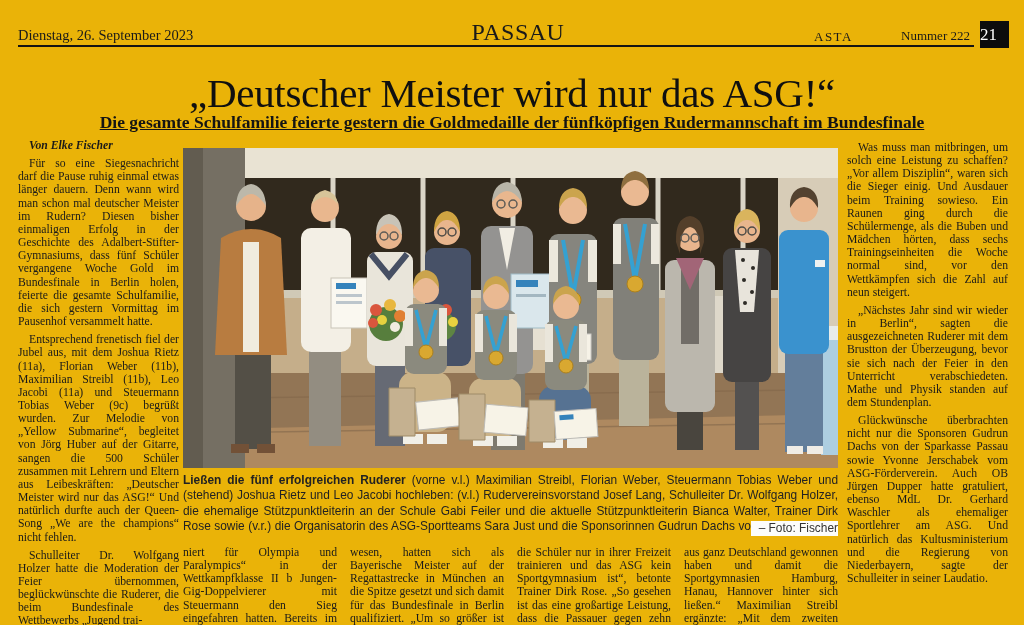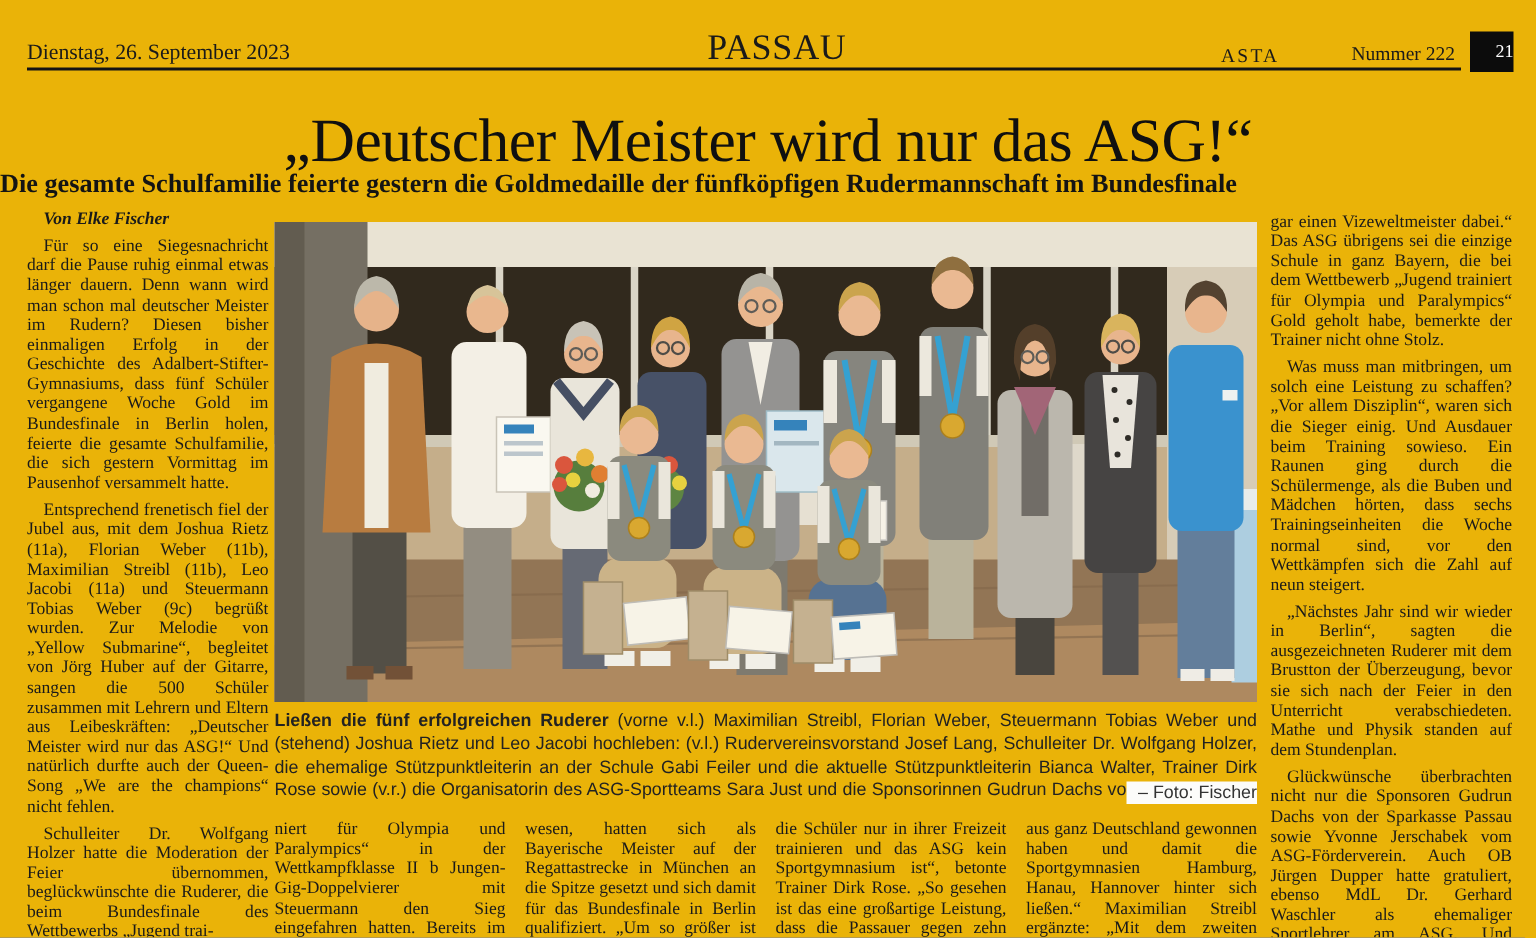--- a/index.html
+++ b/index.html
@@ -9,26 +9,26 @@
     font-family:"Liberation Serif", serif;
   }
   
   .hdr-date{position:absolute;left:18px;top:27px;font-size:14.5px;}
   .hdr-section{position:absolute;left:0;right:0;top:19px;text-align:center;
     font-size:24px;letter-spacing:.5px;padding-left:12px;}
   .hdr-edition{position:absolute;left:814px;top:29px;font-size:13px;letter-spacing:1.5px;}
   .hdr-issue{position:absolute;left:901px;top:27.5px;font-size:13px;}
   .hdr-rule{position:absolute;left:18px;top:45px;width:956px;height:2px;background:#141414;}
   .hdr-page{position:absolute;left:980px;top:21px;width:29px;height:27px;background:#0c0c0c;
-    color:#fff;text-align:right;font-size:12px;line-height:27px;}
+    color:#fff;text-align:left;font-size:17px;line-height:27px;}
   
   .headline{position:absolute;left:0;right:0;top:56px;text-align:center;
     font-size:41px;line-height:1.05;font-weight:400;margin:16px;letter-spacing:-.3px;color:#101010;}
-  .subheadline{position:absolute;left:0;right:0;top:112px;text-align:left;
-    font-size:17.5px;font-weight:600;margin:0;color:#141414;}
+  .subheadline{position:absolute;left:0;right:0;top:112px;text-align:center;
+    font-size:17.5px;font-weight:600;margin:0;color:#141414;text-decoration:underline;}
   
   .col{position:absolute;overflow:hidden;}
   .col p{font-size:11.7px;line-height:13.15px;text-align:justify;
     text-indent:11px;margin:0 0 5px 0;hyphens:auto;}
   .col p.noind{text-indent:0;}
   .col-left{left:18px;top:139px;width:161px;height:486px;}
   .col-right{left:847px;top:141px;width:161px;height:484px;}
   .byline{font-size:12.5px;font-style:italic;font-weight:bold;margin:0 0 13px 0;}
   
   .center{position:absolute;left:183px;top:148px;width:655px;}
@@ -302,19 +302,18 @@
       <div class="bcol">
           <p>die Schüler nur in ihrer Freizeit trainieren und das ASG kein Sportgymnasium ist“, betonte Trainer Dirk Rose. „So gesehen ist das eine großartige Leistung, dass die Passauer gegen zehn Boote</p>
         </div>
       <div class="bcol">
           <p>aus ganz Deutschland gewonnen haben und damit die Sportgymnasien Hamburg, Hanau, Hannover hinter sich ließen.“ Maximilian Streibl ergänzte: „Mit dem zweiten Boot hinter uns hatten wir so-</p>
         </div>
     </div>
   </div>
 
   <div class="col col-right">
-    <p class="noind">gar einen Vizeweltmeister dabei.“ Das ASG übrigens sei die einzige Schule in ganz Bayern, die bei dem Wettbewerb „Jugend trainiert für Olympia und Paralympics“ Gold geholt habe, bemerkte der Trainer nicht ohne Stolz.</p>
     <p>Was muss man mitbringen, um solch eine Leistung zu schaffen? „Vor allem Disziplin“, waren sich die Sieger einig. Und Ausdauer beim Training sowieso. Ein Raunen ging durch die Schülermenge, als die Buben und Mädchen hörten, dass sechs Trainingseinheiten die Woche normal sind, vor den Wettkämpfen sich die Zahl auf neun steigert.</p>
     <p>„Nächstes Jahr sind wir wieder in Berlin“, sagten die ausgezeichneten Ruderer mit dem Brustton der Überzeugung, bevor sie sich nach der Feier in den Unterricht verabschiedeten. Mathe und Physik standen auf dem Stundenplan.</p>
     <p>Glückwünsche überbrachten nicht nur die Sponsoren Gudrun Dachs von der Sparkasse Passau sowie Yvonne Jerschabek vom ASG-Förderverein. Auch OB Jürgen Dupper hatte gratuliert, ebenso MdL Dr. Gerhard Waschler als ehemaliger Sportlehrer am ASG. Und natürlich das Kultusministerium und die Regierung von Niederbayern, sagte der Schulleiter in seiner Laudatio.</p>
   </div>
 
 </div>
 
 </body></html>

